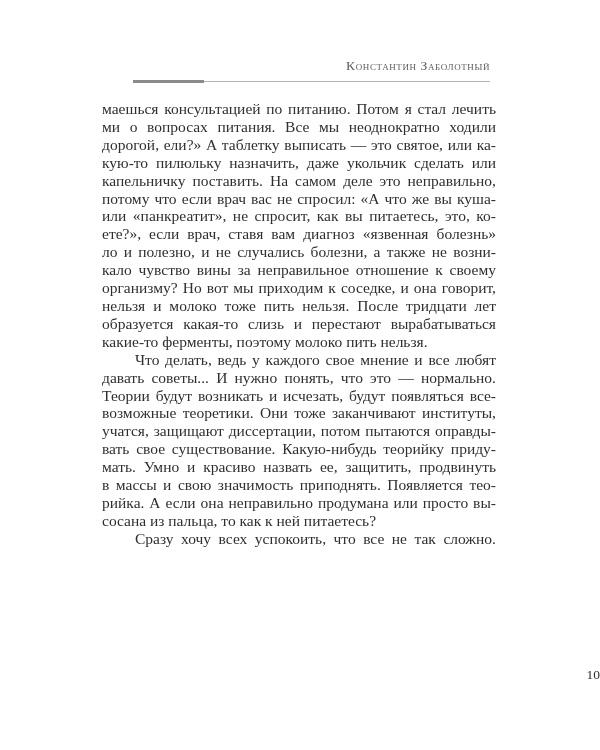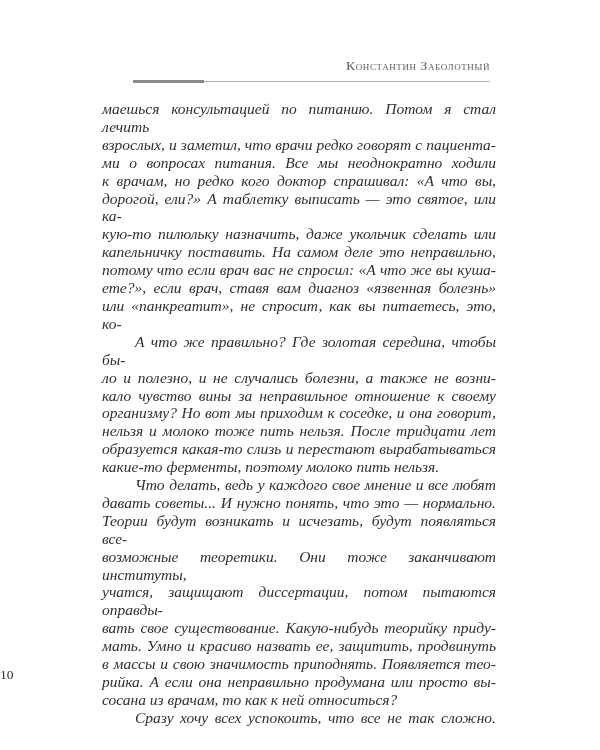--- a/index.html
+++ b/index.html
@@ -50,75 +50,71 @@
     left: 102px;
     width: 394px;
     font-size: 15.5px;
     line-height: 17.9px;
     color: var(--body-text, #2f2f2f);
   }
   .line {
     text-align: justify;
     text-align-last: justify;
     white-space: normal;
-    font-style: italic;
   }
   .line.no-justify {
     text-align-last: left;
   }
   .line.indent {
     text-indent: 33px;
   }
   .page-number {
     position: absolute;
     top: 667px;
     left: 0;
     width: 600px;
-    text-align: left;
+    text-align: right;
     font-size: 13.5px;
     color: var(--body-text, #2f2f2f);
   }
 </style>
 </head>
 <body>
 
 <div class="page">
 
   <div class="author">Константин Заболотный</div>
 
   <div class="rule-thick"></div>
 
   <div class="rule-thin"></div>
 
   <div class="body-text">
       <div class="line">маешься консультацией по питанию. Потом я стал лечить</div>
-      <div class="line">взрослых, и заметил, что врачи редко говорят с пациента-</div>
       <div class="line">ми о вопросах питания. Все мы неоднократно ходили</div>
-      <div class="line">к врачам, но редко кого доктор спрашивал: «А что вы,</div>
       <div class="line">дорогой, ели?» А таблетку выписать — это святое, или ка-</div>
       <div class="line">кую-то пилюльку назначить, даже укольчик сделать или</div>
       <div class="line">капельничку поставить. На самом деле это неправильно,</div>
       <div class="line">потому что если врач вас не спросил: «А что же вы куша-</div>
+      <div class="line">или «панкреатит», не спросит, как вы питаетесь, это, ко-</div>
       <div class="line">ете?», если врач, ставя вам диагноз «язвенная болезнь»</div>
-      <div class="line">или «панкреатит», не спросит, как вы питаетесь, это, ко-</div>
-      <div class="line indent">А что же правильно? Где золотая середина, чтобы бы-</div>
       <div class="line">ло и полезно, и не случались болезни, а также не возни-</div>
       <div class="line">кало чувство вины за неправильное отношение к своему</div>
       <div class="line">организму? Но вот мы приходим к соседке, и она говорит,</div>
       <div class="line">нельзя и молоко тоже пить нельзя. После тридцати лет</div>
       <div class="line">образуется какая-то слизь и перестают вырабатываться</div>
       <div class="line no-justify">какие-то ферменты, поэтому молоко пить нельзя.</div>
       <div class="line indent">Что делать, ведь у каждого свое мнение и все любят</div>
       <div class="line">давать советы... И нужно понять, что это — нормально.</div>
       <div class="line">Теории будут возникать и исчезать, будут появляться все-</div>
       <div class="line">возможные теоретики. Они тоже заканчивают институты,</div>
       <div class="line">учатся, защищают диссертации, потом пытаются оправды-</div>
       <div class="line">вать свое существование. Какую-нибудь теорийку приду-</div>
       <div class="line">мать. Умно и красиво назвать ее, защитить, продвинуть</div>
       <div class="line">в массы и свою значимость приподнять. Появляется тео-</div>
       <div class="line">рийка. А если она неправильно продумана или просто вы-</div>
-      <div class="line no-justify">сосана из врачам, то как к ней относиться?</div>
+      <div class="line no-justify">сосана из пальца, то как к ней питаетесь?</div>
       <div class="line indent">Сразу хочу всех успокоить, что все не так сложно.</div>
     </div>
 
   <div class="page-number">10</div>
 
 </div>
 
 </body></html>

